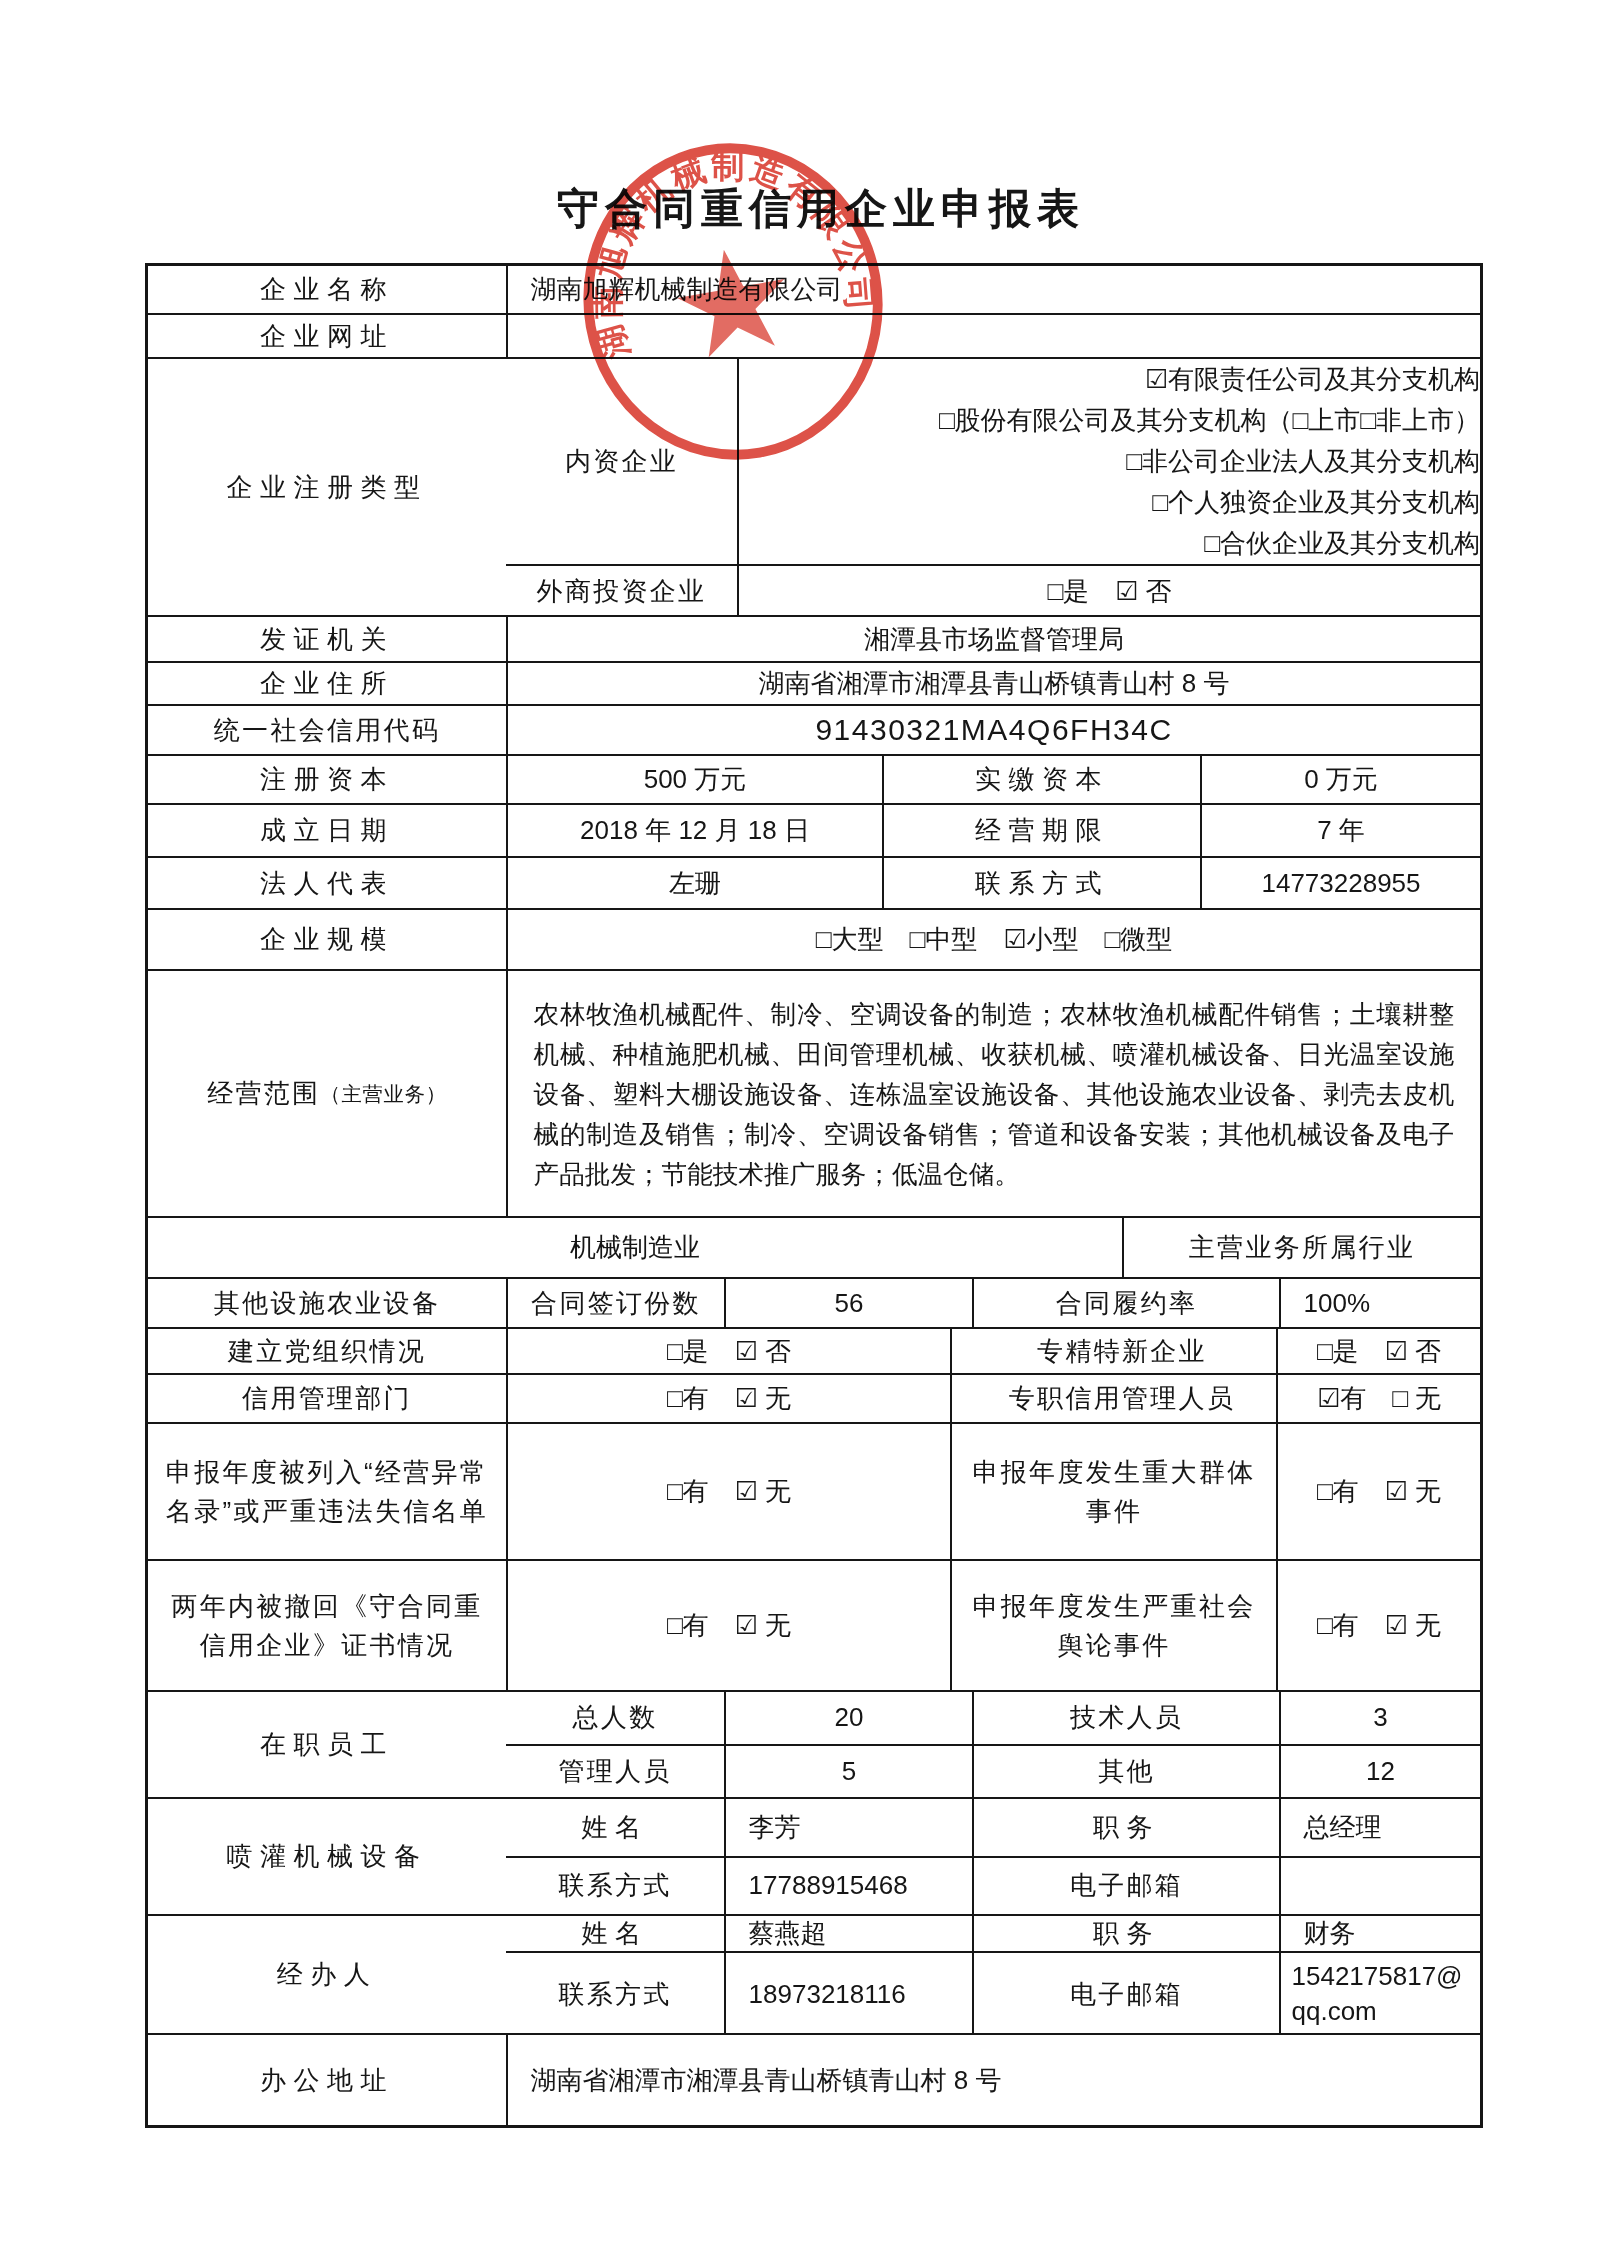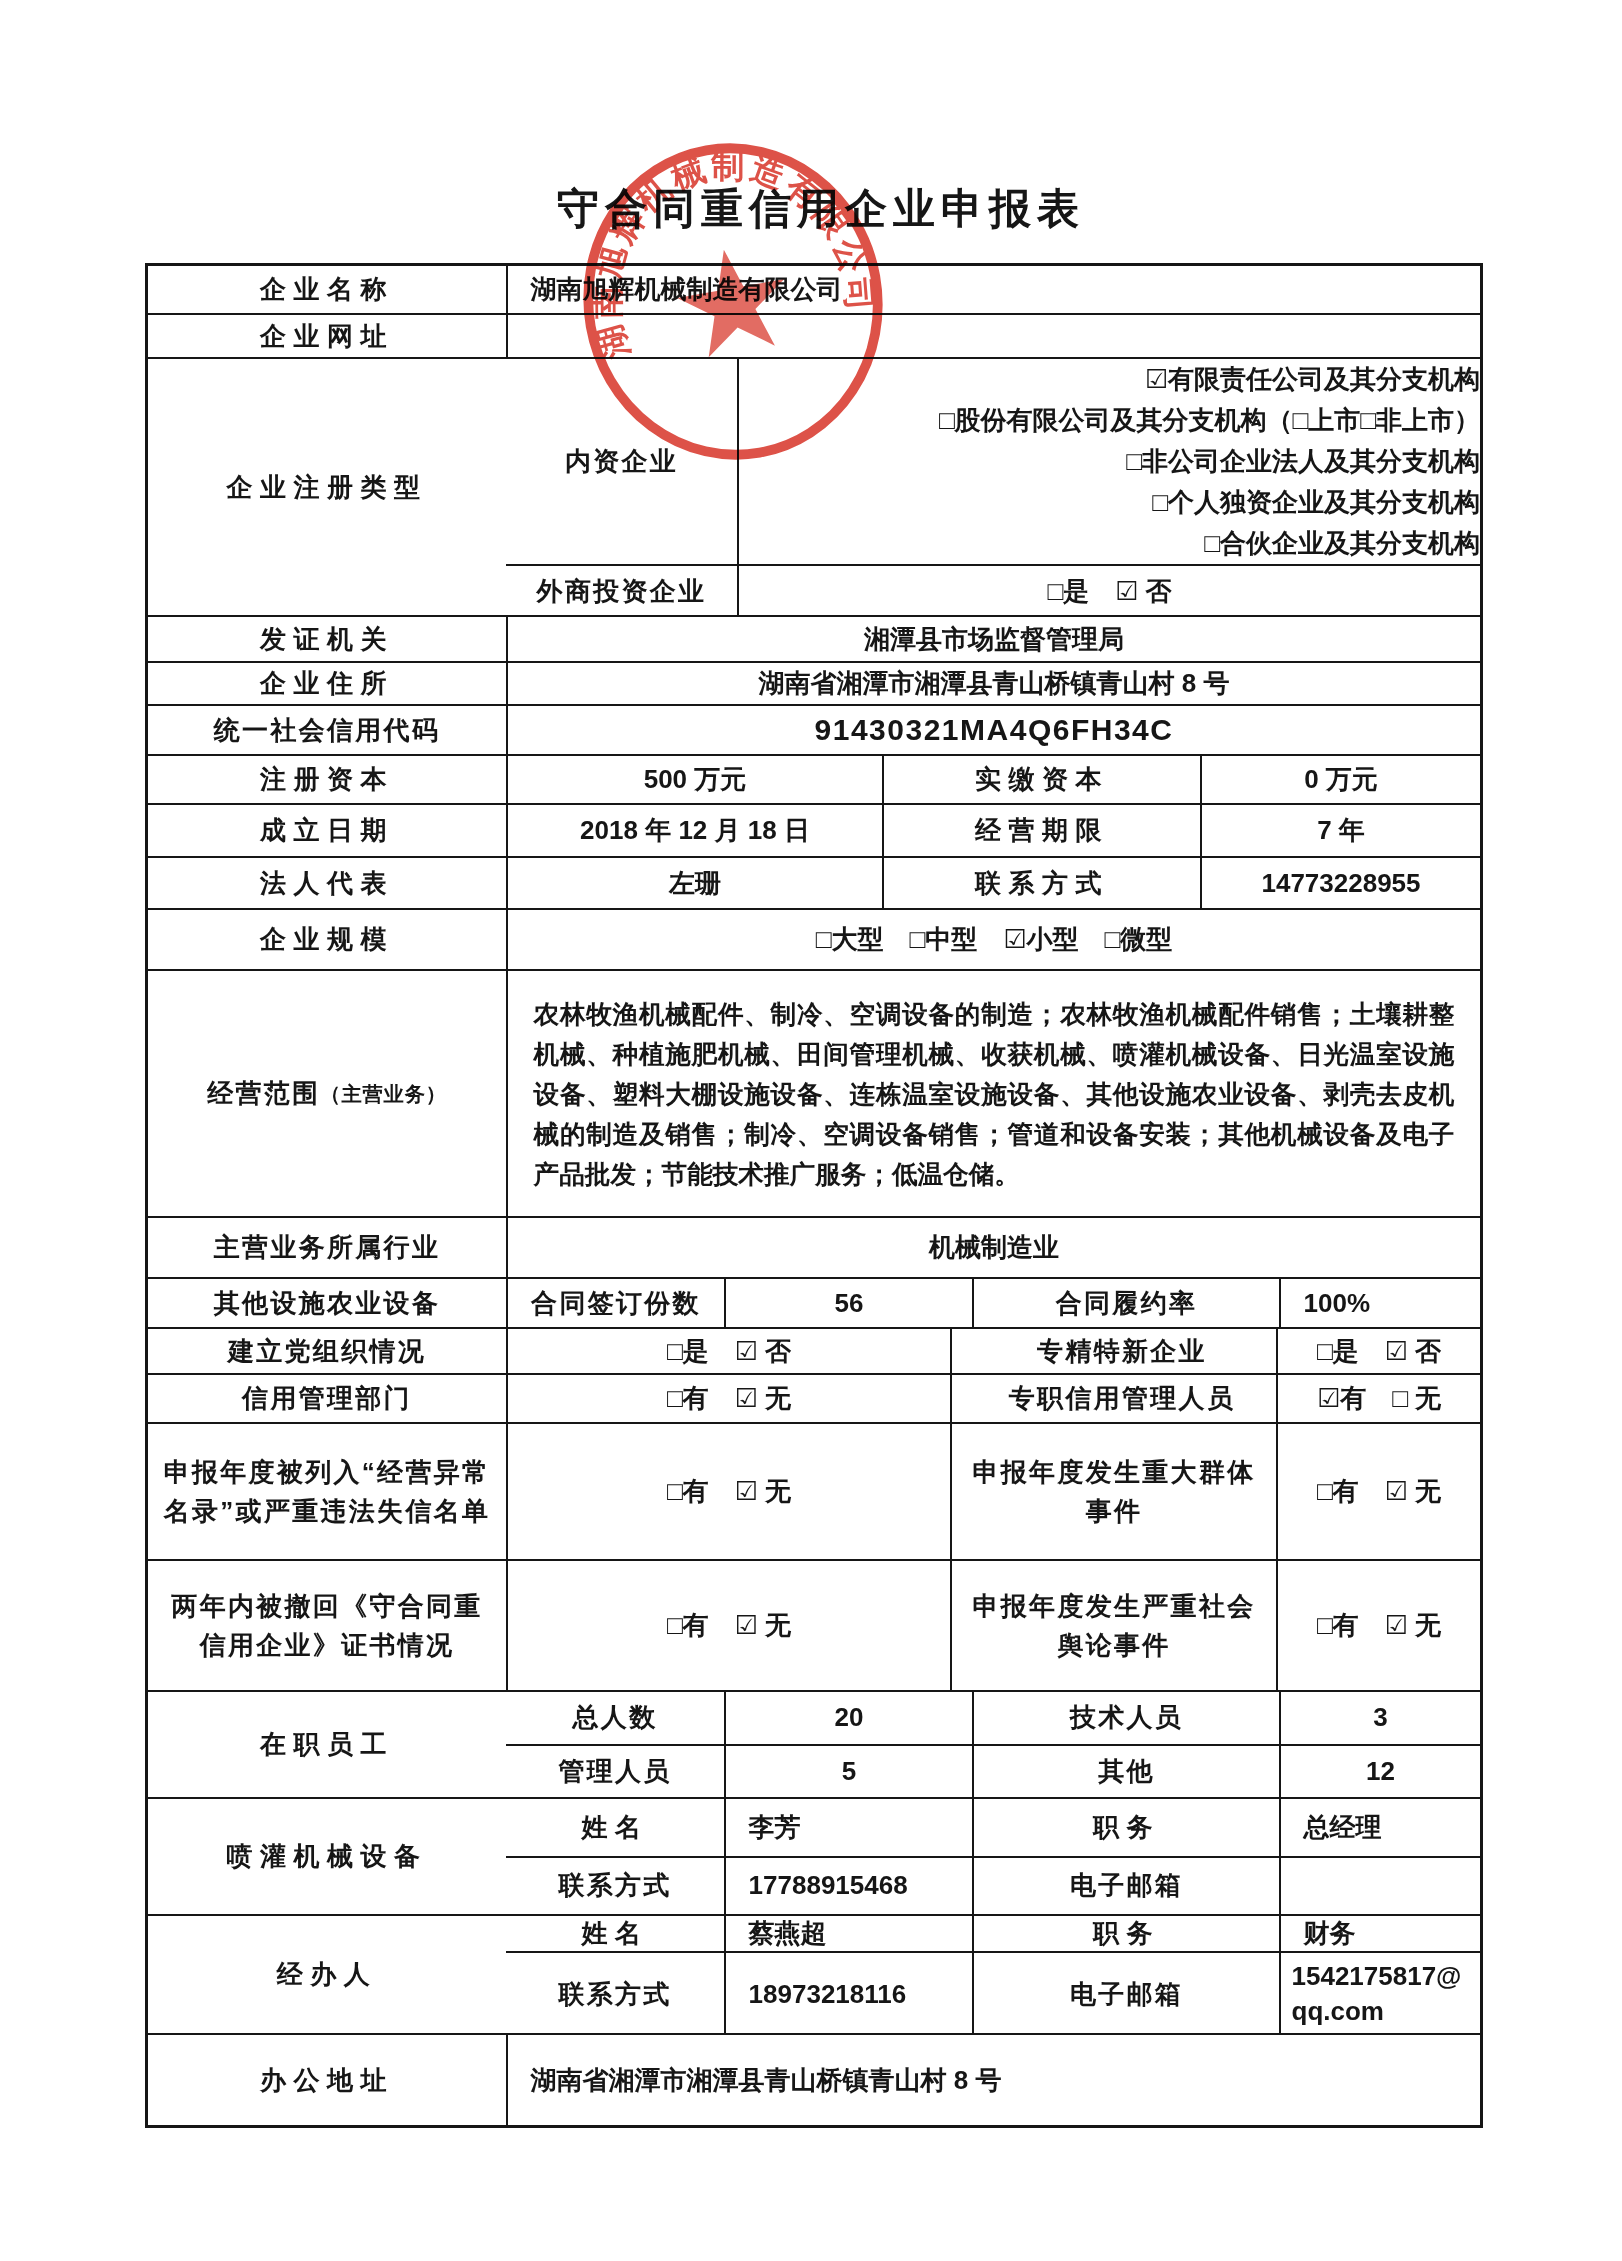--- a/index.html
+++ b/index.html
@@ -2,21 +2,21 @@
 <html style="font-size:12px"><head>
 <meta charset="utf-8">
 <style>
   html,body{margin:0;padding:0;background:#e8e8e8;}
   .page{position:relative;width:1622px;height:2261px;background:#ffffff;overflow:hidden;
         font-family:"Liberation Sans","DejaVu Sans",sans-serif;color:#161616;}
   .title{position:absolute;left:155px;top:181px;width:1332px;text-align:center;
          font-size:42px;font-weight:bold;letter-spacing:6px;}
   
   .tbl{position:absolute;left:145px;top:263px;width:1332px;border:3px solid #161616;
-       display:flex;flex-direction:column;font-size:26px;font-weight:bold;}
+       display:flex;flex-direction:column;font-size:26px;}
   .r{display:flex;flex:0 0 auto;}
   .r + .r{border-top:2.3px solid #161616;}
   .c{display:flex;align-items:center;justify-content:center;text-align:center;
      box-sizing:border-box;min-width:0;}
   .c + .c{border-left:2.3px solid #161616;}
   .lab{letter-spacing:7.5px;}
   .lab2{letter-spacing:2.3px;}
   .w-lab{flex:0 0 358px;}
   .w-g{flex:0 0 231px;}
   .w-a4{flex:0 0 376px;}
@@ -139,22 +139,22 @@
       <div class="c w-lab">
         <span class="lab2">经营范围</span>
           <span class="sc-sub">（主营业务）</span>
       </div>
       <div class="c grow">
         <span class="scope-val">农林牧渔机械配件、制冷、空调设备的制造；农林牧渔机械配件销售；土壤耕整机械、种植施肥机械、田间管理机械、收获机械、喷灌机械设备、日光温室设施设备、塑料大棚设施设备、连栋温室设施设备、其他设施农业设备、剥壳去皮机械的制造及销售；制冷、空调设备销售；管道和设备安装；其他机械设备及电子产品批发；节能技术推广服务；低温仓储。</span>
       </div>
     </div>
 
     <div class="r h-industry">
+      <div class="c grow">机械制造业</div>
       <div class="c w-lab lab2">主营业务所属行业</div>
-      <div class="c grow">机械制造业</div>
     </div>
 
     <div class="r h-contracts">
       <div class="c w-lab lab2">其他设施农业设备</div>
       <div class="c w-a5 lab2">合同签订份数</div>
       <div class="c w-b5">56</div>
       <div class="c w-c5 lab2">合同履约率</div>
       <div class="c grow left">100%</div>
     </div>
 

